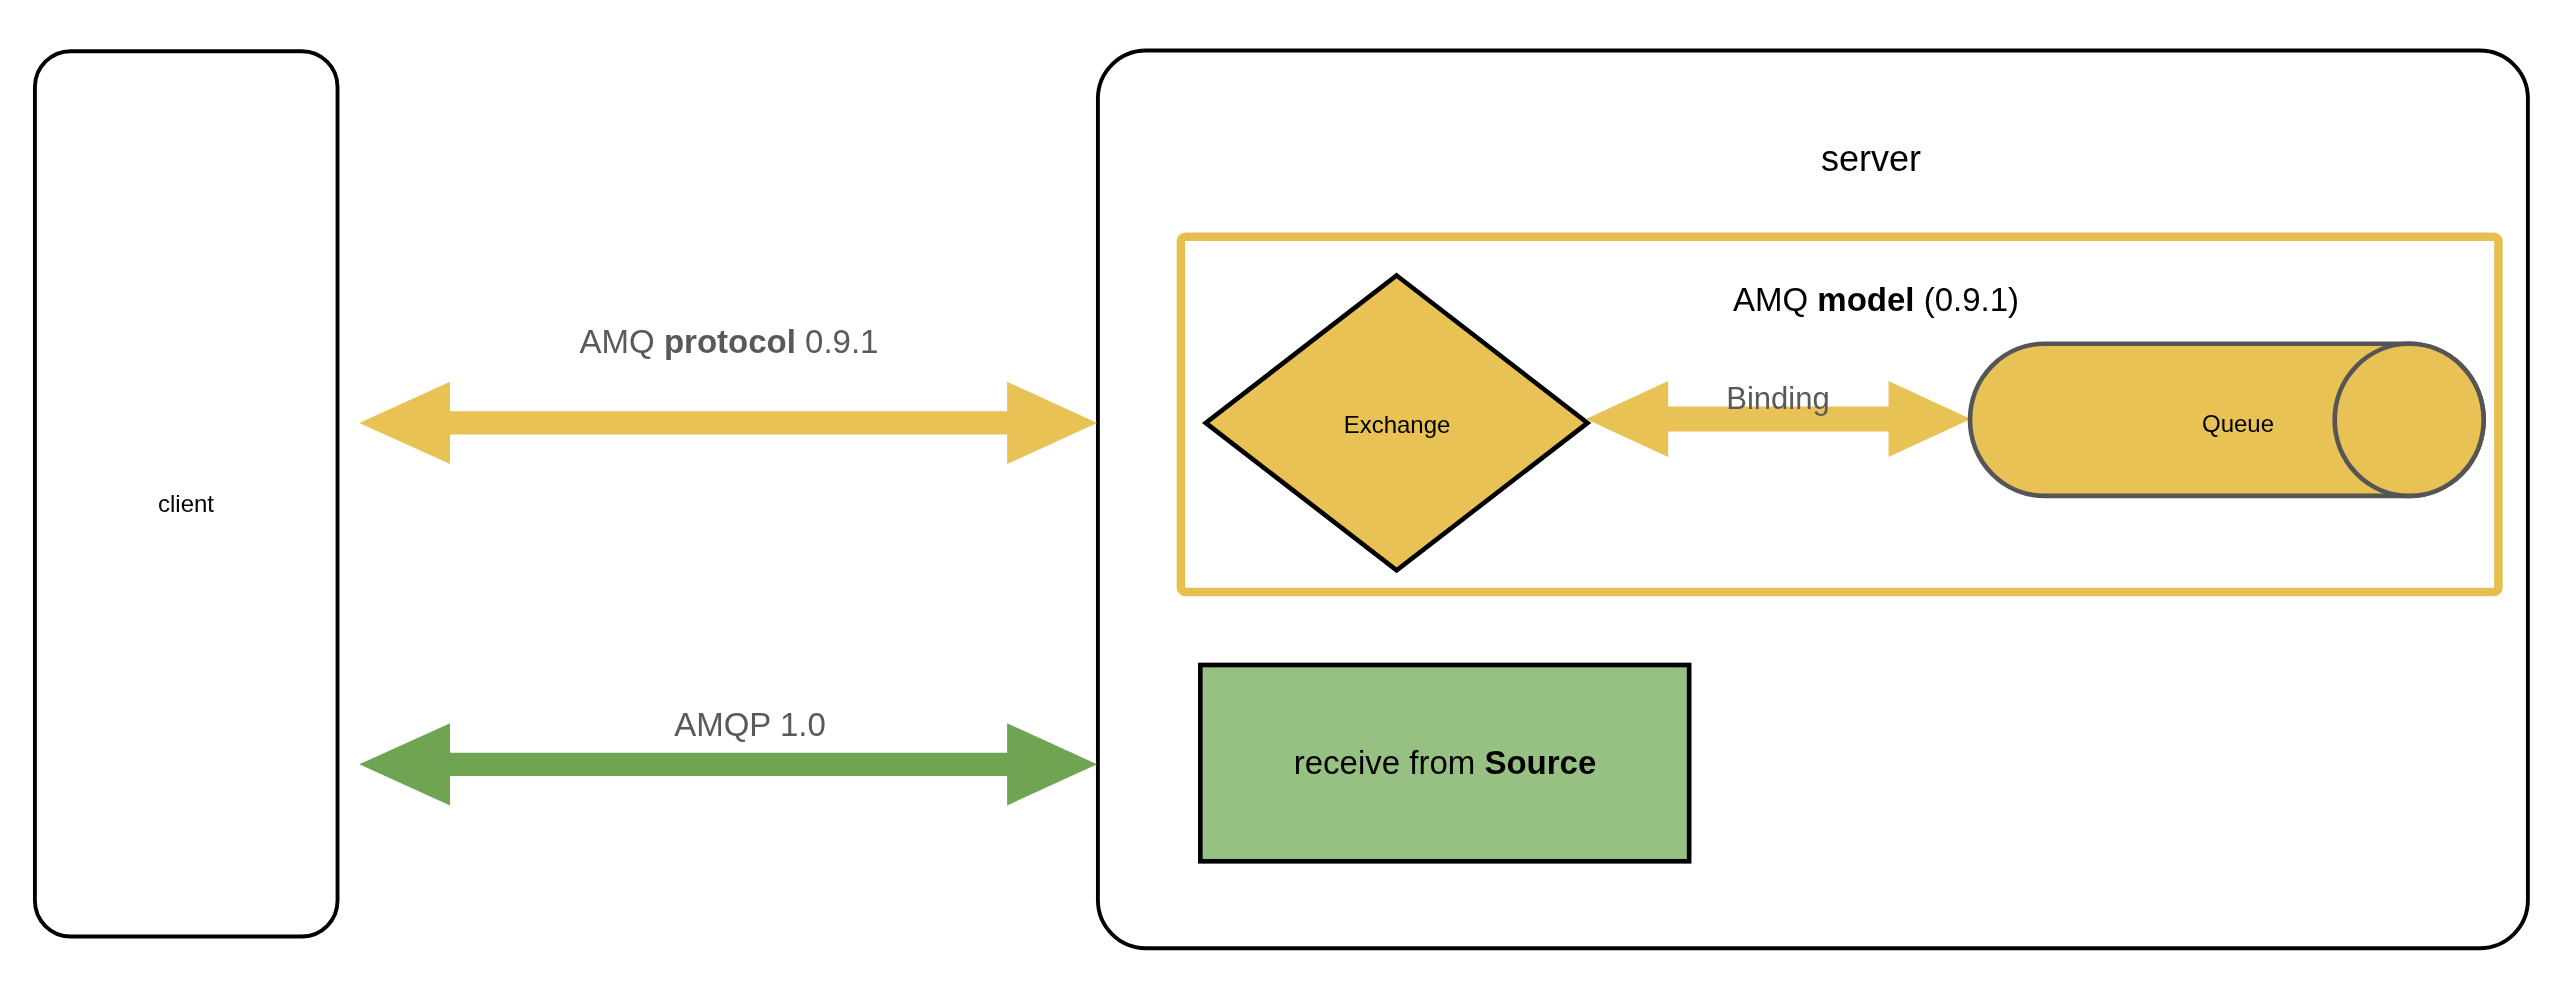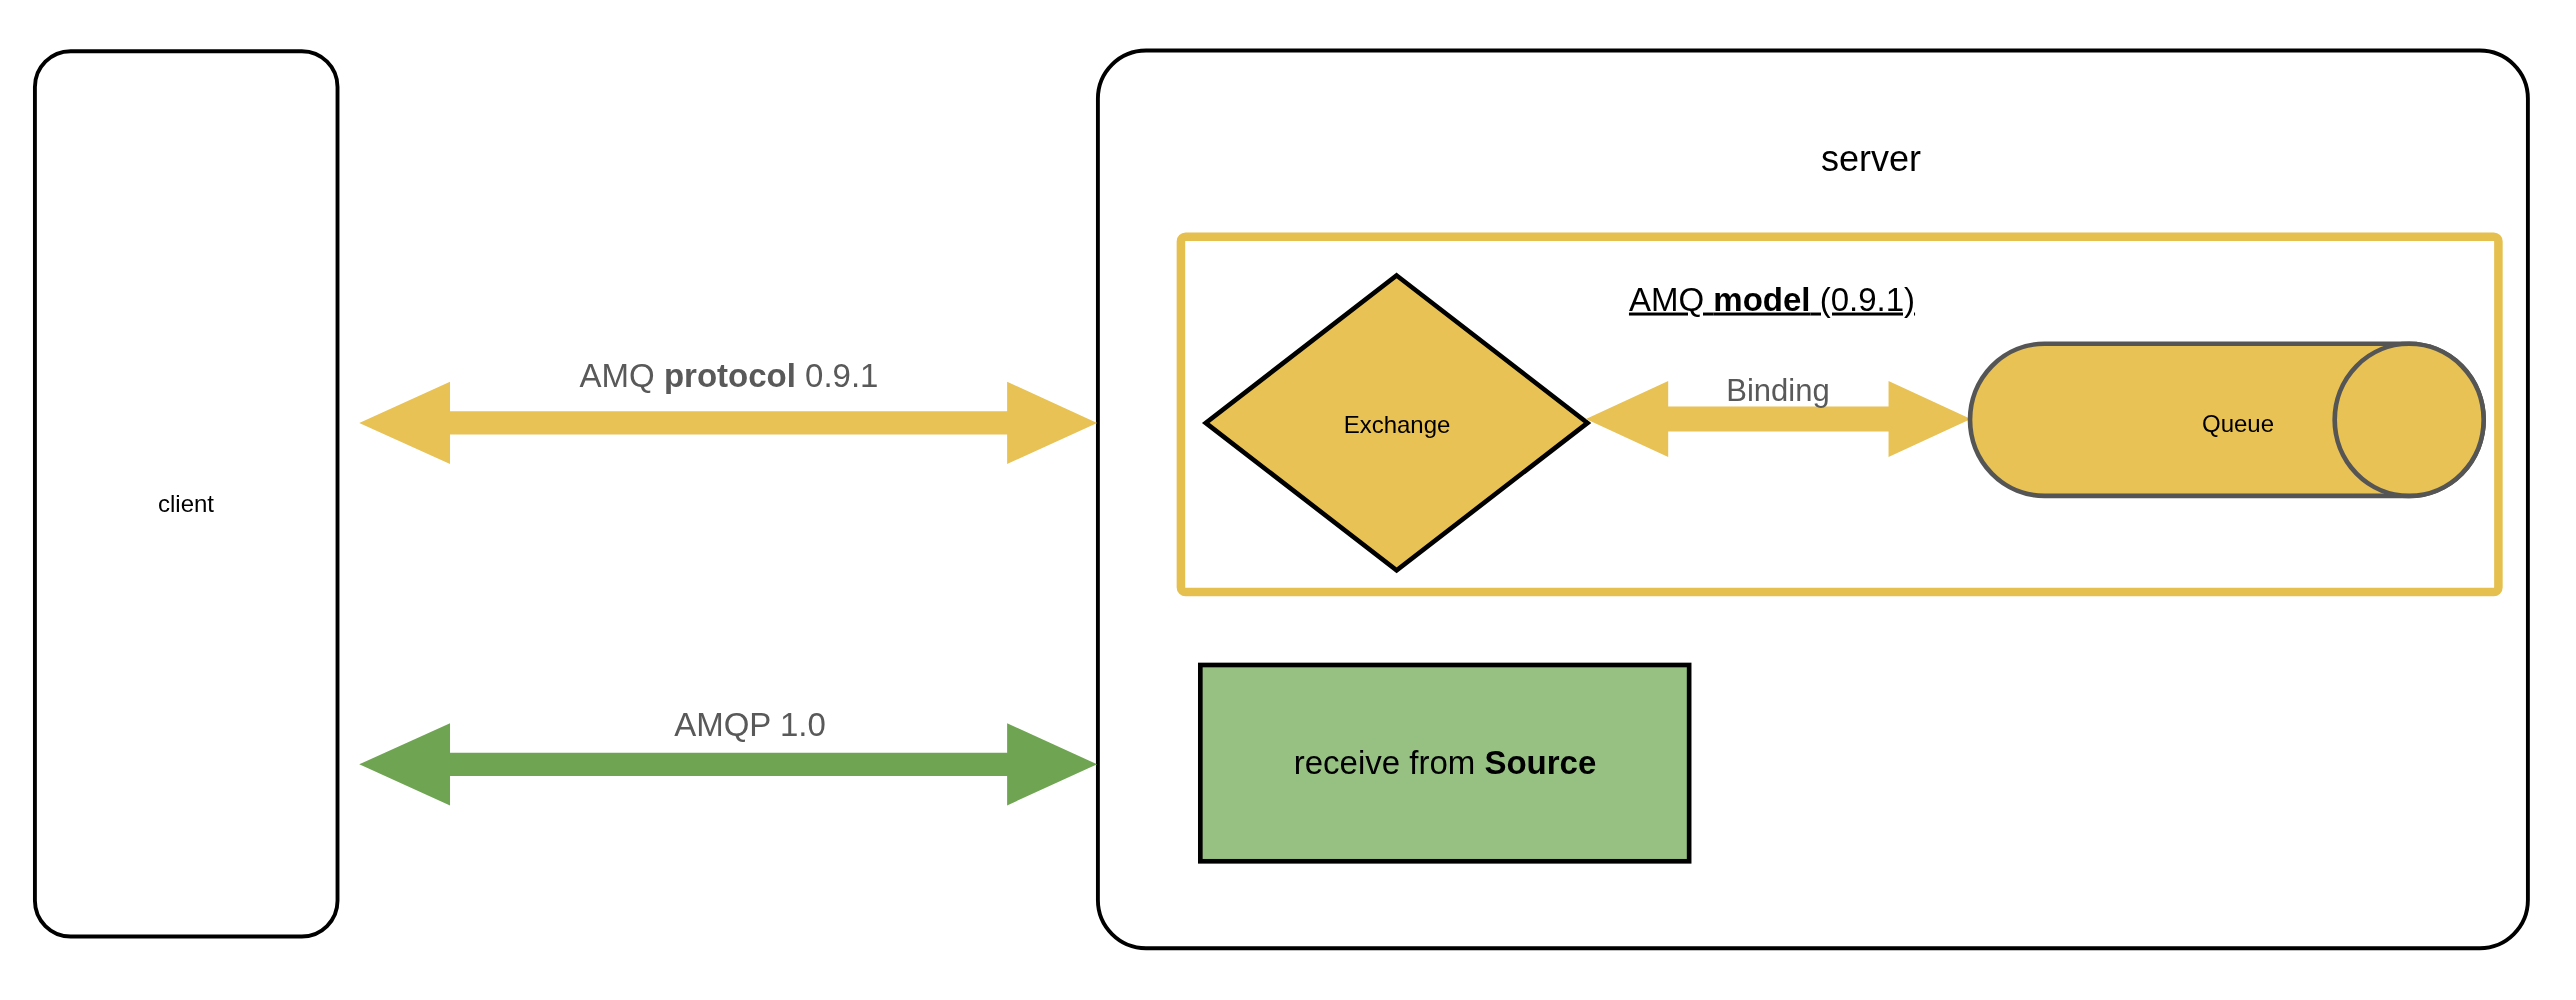--- a/index.html
+++ b/index.html
@@ -75,33 +75,33 @@
       <ellipse cx="3105" cy="541" rx="96" ry="98" fill="#E8C254" stroke="#555555" stroke-width="6"></ellipse>
     </g>
 
     <rect x="1547" y="857" width="630" height="253" fill="#97C183" stroke="#000000" stroke-width="6"></rect>
   </svg>
 
   <div class="lbl center t-black s-node" style="left:186px; top:504px;">client</div>
 
   <div class="lbl center t-black s-title" style="left:1847px; top:159px;">server</div>
 
-  <div class="lbl center t-gray s-arrow" style="left:729px; top:376px;">
+  <div class="lbl center t-gray s-arrow" style="left:729px; top:342px;">
     <span>AMQ </span><span class="bold">protocol</span><span> 0.9.1</span>
   </div>
 
   <div class="lbl center t-gray s-arrow" style="left:729px; top:725px;margin-left:21px;">AMQP 1.0</div>
 
-  <div class="lbl center t-black s-model" style="left:1772px; top:300px;text-decoration:underline;">
+  <div class="lbl center t-black s-model" style="left:1876px; top:300px;">
     <span>AMQ </span><span class="bold">model</span><span> (0.9.1)</span>
   </div>
 
   <div class="lbl center t-black s-node" style="left:1397px; top:425px;">Exchange</div>
 
-  <div class="lbl center t-gray s-binding" style="left:1778px; top:391px;text-align:center;">Binding</div>
+  <div class="lbl center t-gray s-binding" style="left:1778px; top:399px;text-align:center;">Binding</div>
 
   <div class="lbl center t-black s-node" style="left:2238px; top:424px;">Queue</div>
 
   <div class="lbl center t-black s-green" style="left:1445px; top:763px;">
     <div>
       <span>receive from </span><span class="bold">Source</span>
     </div>
   </div>
 
 </div>

